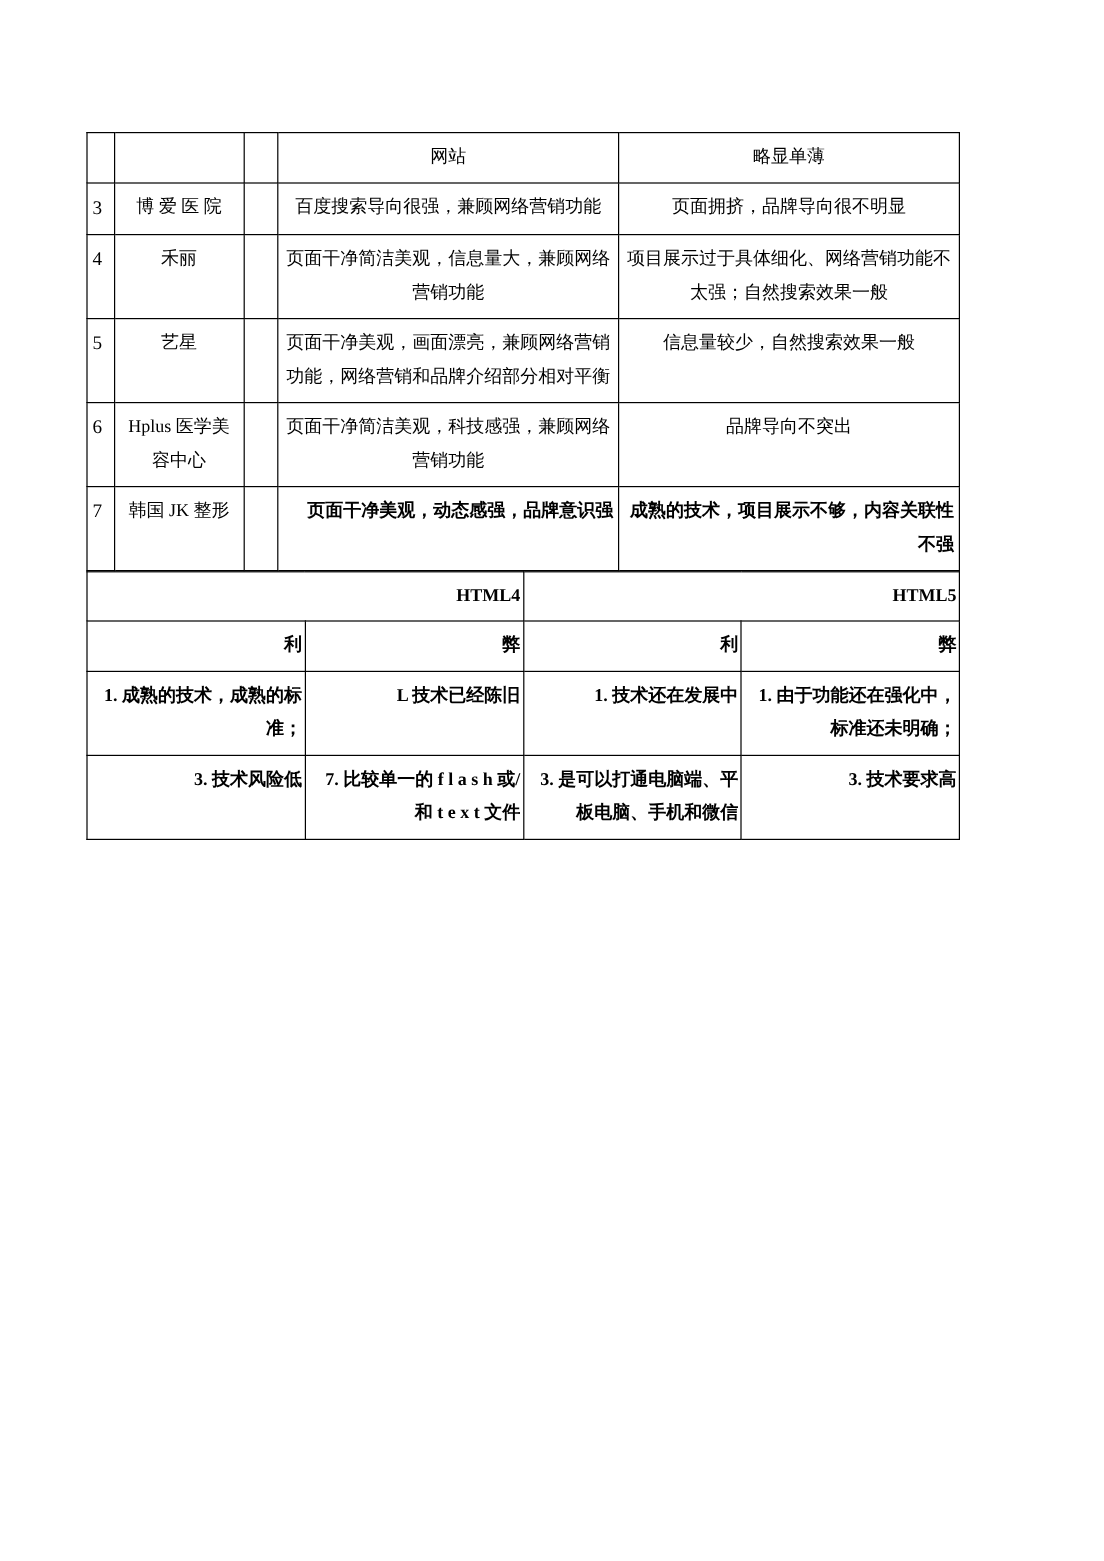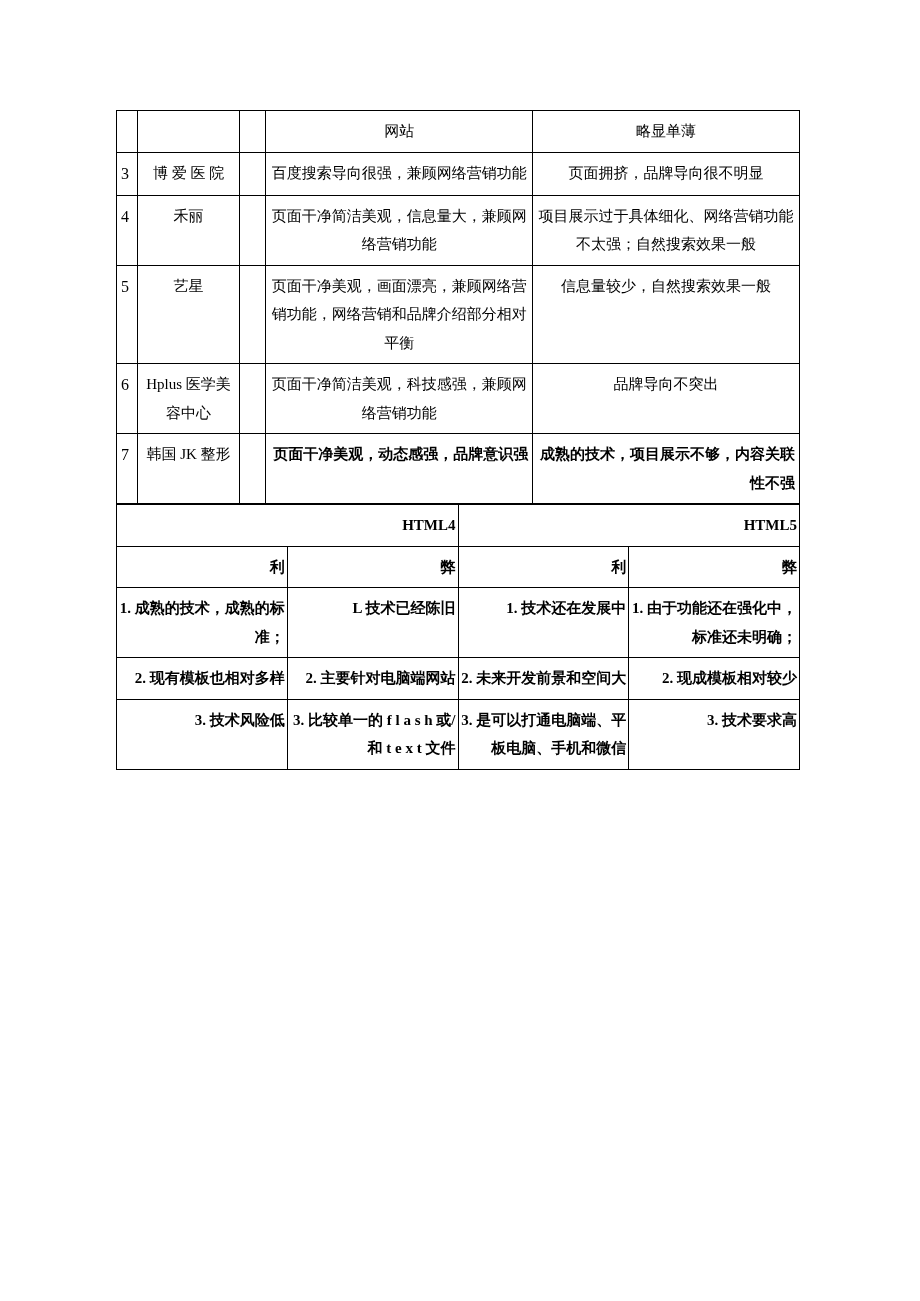--- a/index.html
+++ b/index.html
@@ -8,21 +8,21 @@
     background: #fff;
     font-family: "SimSun", "宋体", serif;
     font-size: 15px;
     color: #000;
     line-height: 1.9;
   }
   .page {
     width: 920px;
     min-height: 1301px;
     box-sizing: border-box;
-    padding: 110px 120px 60px 116px;
+    padding: 110px 120px 60px 72px;
     background: #fff;
   }
   table {
     width: 100%;
     border-collapse: collapse;
     table-layout: fixed;
   }
   td {
     border: 1px solid #000;
     padding: 6px 4px;
@@ -123,27 +123,21 @@
       <td class="left">利</td>
       <td class="left">弊</td>
     </tr>
     <tr>
       <td class="left">1. 成熟的技术，成熟的标准；</td>
       <td class="left">L 技术已经陈旧</td>
       <td class="left">1. 技术还在发展中</td>
       <td class="left">1. 由于功能还在强化中，标准还未明确；</td>
     </tr>
     <tr>
-      <td class="left" style="vertical-align:top;">2. 现有模板也相对多样</td>
-      <td class="left" style="vertical-align:bottom;">2. 主要针对电脑端网站</td>
-      <td class="left" style="vertical-align:top;">2. 未来开发前景和空间大</td>
-      <td class="left" style="vertical-align:top;">2. 现成模板相对较少</td>
-    </tr>
-    <tr>
       <td class="left">3. 技术风险低</td>
-      <td class="left">3. 比较单一的 f l a s h 或/ 和 t e x t 文件</td>
+      <td class="left">7. 比较单一的 f l a s h 或/ 和 t e x t 文件</td>
       <td class="left">3. 是可以打通电脑端、平板电脑、手机和微信</td>
       <td class="left">3. 技术要求高</td>
     </tr>
   </tbody>
     </table>
 
 </div>
 
 </body></html>

